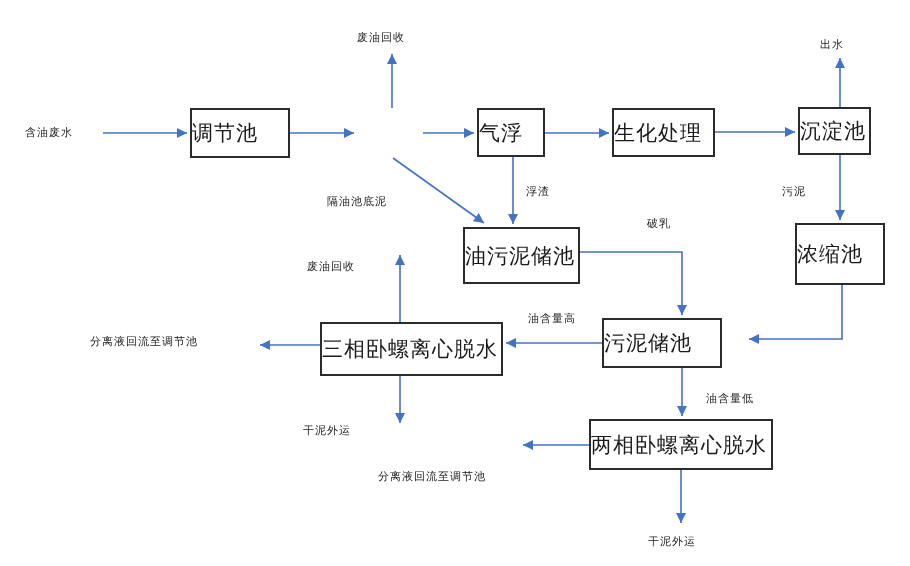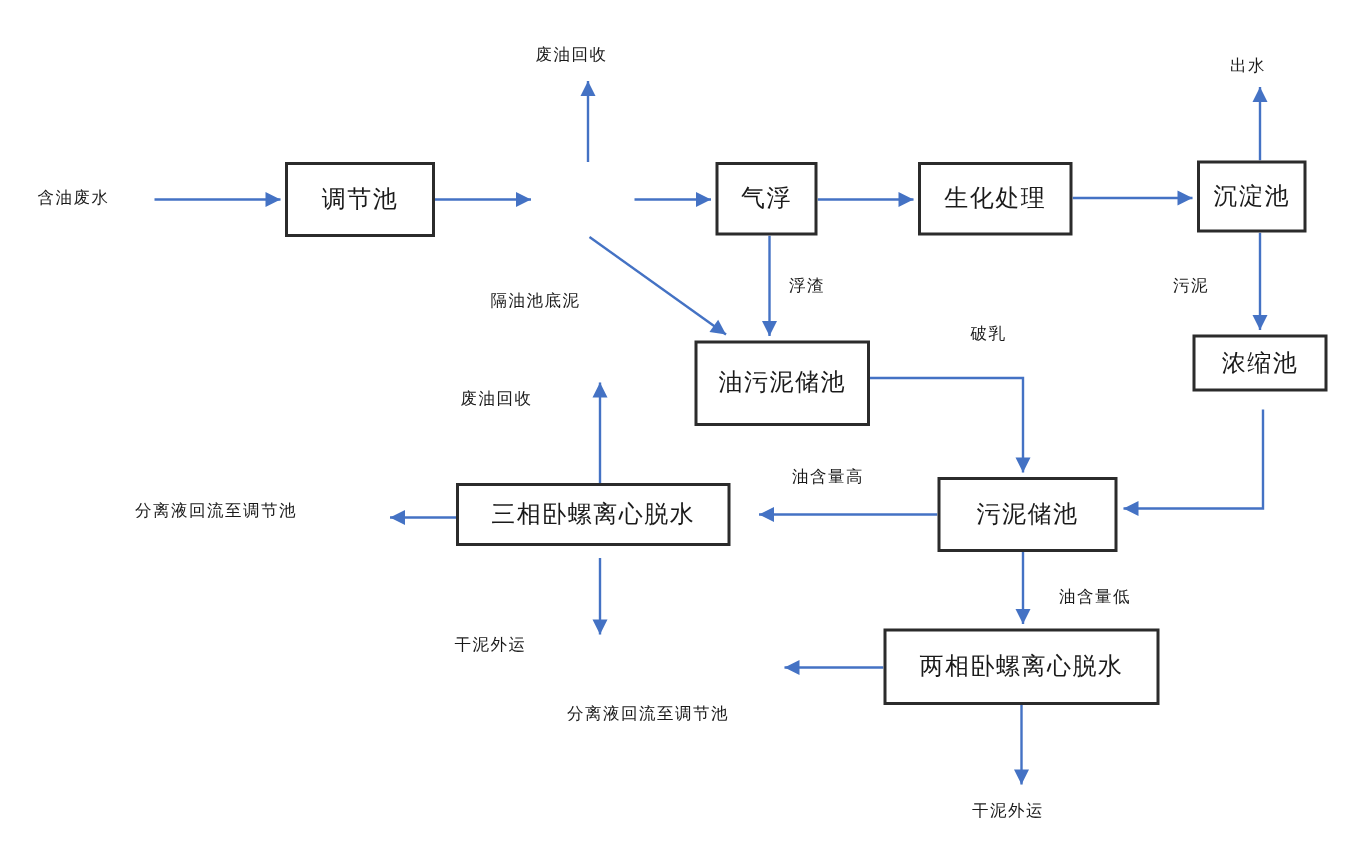--- a/index.html
+++ b/index.html
@@ -3,22 +3,22 @@
 <meta charset="utf-8">
 <style>
   html,body{margin:0;padding:0;background:#ffffff;}
   #canvas{
     position:relative;width:910px;height:566px;background:#ffffff;overflow:hidden;
     font-family:"Liberation Sans","DejaVu Sans",sans-serif;color:#1a1a1a;
   }
   #edges{position:absolute;left:0;top:0;width:910px;height:566px;}
   .node{
     position:absolute;box-sizing:border-box;border:2px solid #2b2b2b;background:#ffffff;
-    display:flex;align-items:center;justify-content:center;
-    font-size:16px;letter-spacing:1px;white-space:nowrap;z-index:2;
+    display:flex;align-items:center;justify-content:flex-start;
+    font-size:21px;letter-spacing:1px;white-space:nowrap;z-index:2;
   }
   .lbl{
     position:absolute;font-size:11px;letter-spacing:1px;white-space:nowrap;
     line-height:20px;z-index:2;
   }
 </style>
 </head>
 <body>
 
 <div id="canvas">
@@ -60,27 +60,27 @@
   </div>
   <div class="node" style="left:612px;top:108px;width:103px;height:49px">
     <span>生化处理</span>
   </div>
   <div class="node" style="left:798px;top:107px;width:73px;height:48px">
     <span>沉淀池</span>
   </div>
   <div class="node" style="left:463px;top:227px;width:117px;height:57px">
     <span>油污泥储池</span>
   </div>
-  <div class="node" style="left:795px;top:223px;width:90px;height:38px">
+  <div class="node" style="left:795px;top:223px;width:90px;height:62px">
     <span>浓缩池</span>
   </div>
-  <div class="node" style="left:625px;top:318px;width:120px;height:50px">
+  <div class="node" style="left:602px;top:318px;width:120px;height:50px">
     <span>污泥储池</span>
   </div>
-  <div class="node" style="left:304px;top:322px;width:183px;height:42px">
+  <div class="node" style="left:320px;top:322px;width:183px;height:54px">
     <span>三相卧螺离心脱水</span>
   </div>
   <div class="node" style="left:589px;top:419px;width:184px;height:51px">
     <span>两相卧螺离心脱水</span>
   </div>
 
   <div class="lbl" style="left:25px;top:122px">含油废水</div>
   <div class="lbl" style="left:357px;top:27px">废油回收</div>
   <div class="lbl" style="left:820px;top:34px">出水</div>
   <div class="lbl" style="left:327px;top:191px">隔油池底泥</div>

